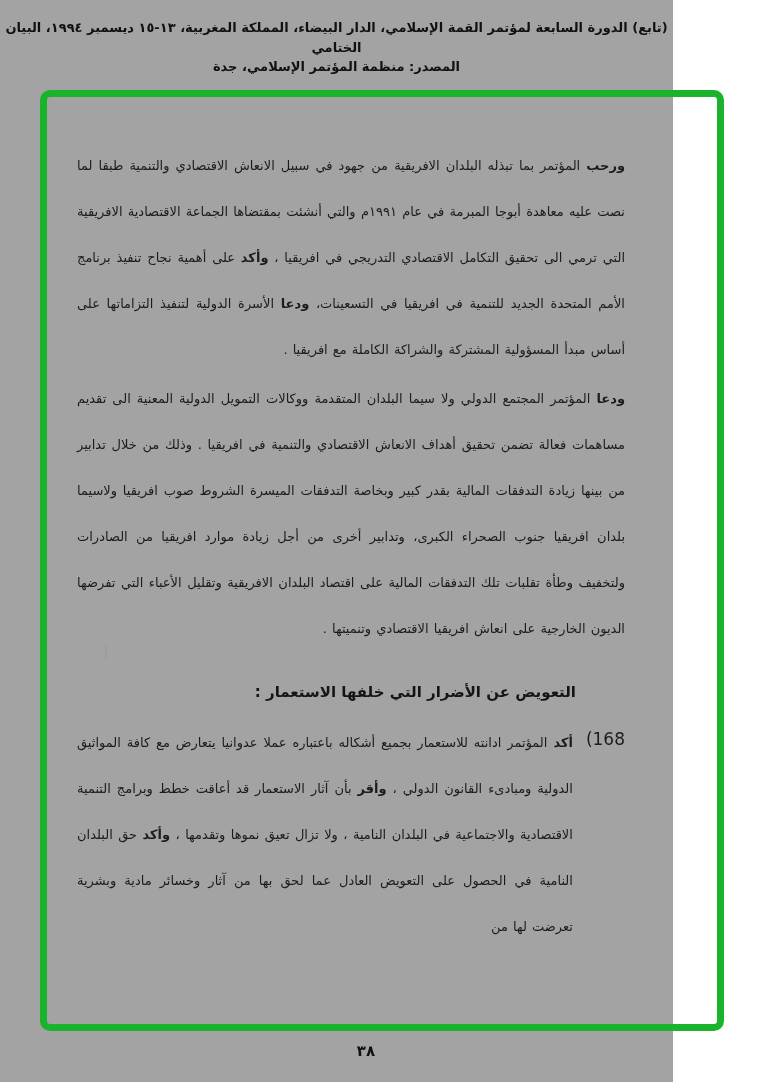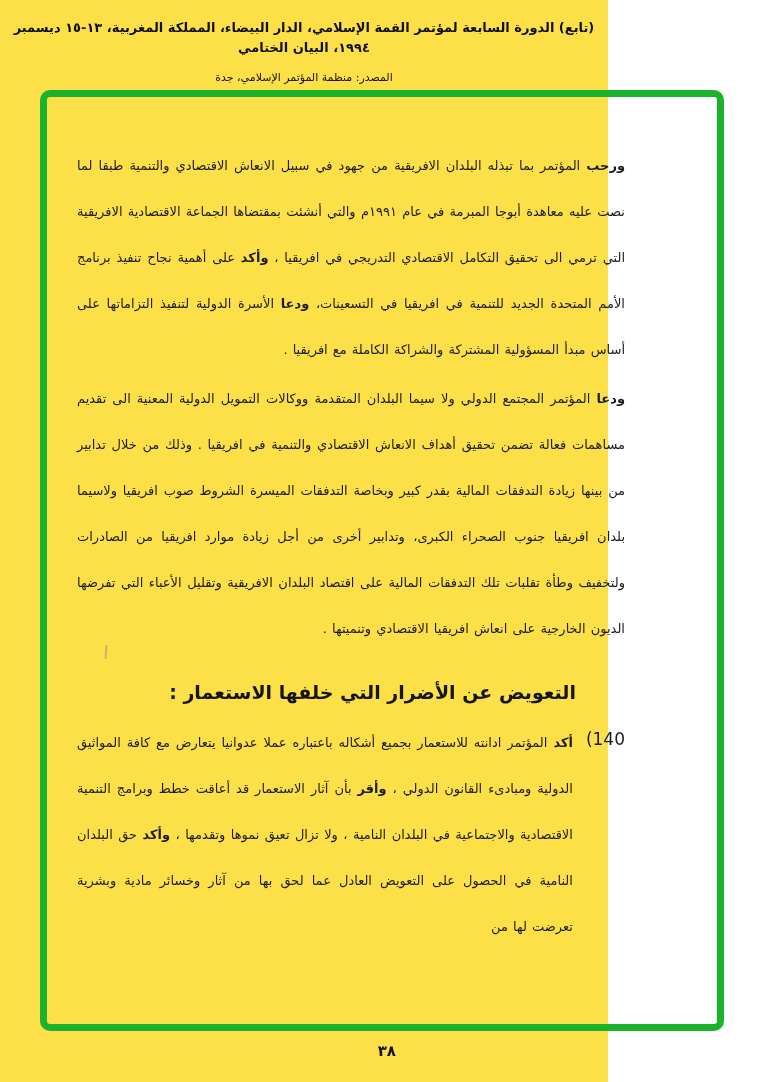--- a/index.html
+++ b/index.html
@@ -5,41 +5,41 @@
   html, body {
     margin: 0; padding: 0;
     width: 764px; height: 1082px;
     background: #ffffff;
     overflow: hidden;
     font-family: "DejaVu Sans", sans-serif;
     color: #1c1c1c;
   }
   .page {
     position: relative;
-    width: 608px; height: 1082px;
-    background: #fde047;
+    width: 673px; height: 1082px;
+    background: #a3a3a3;
   }
   
   .header {
     position: absolute;
     top: 18px; left: 0; right: 0;
     text-align: center;
     direction: rtl;
   }
   .header-title {
     font-size: 13px;
     font-weight: bold;
     letter-spacing: 0;
     color: #111;
     line-height: 20px;
   }
   .header-source {
-    margin-top: 12px;
-    font-size: 11px;
-    font-weight: normal;
+    margin-top: 1px;
+    font-size: 13px;
+    font-weight: bold;
     color: #111;
     line-height: 15px;
   }
   
   .frame {
     position: absolute;
     left: 40px; top: 90px;
     width: 684px; height: 941px;
     box-sizing: border-box;
     border: 7px solid #1bb32c;
@@ -73,32 +73,32 @@
     font-size: 13px;
     line-height: 46px;
     text-align: justify;
     color: #1c1c1c;
     word-spacing: 1px;
   }
   .para-text .b { font-weight: bold; }
   .section-heading {
     margin: 24px 49px 12px 0;
     text-align: right;
-    font-size: 19px;
+    font-size: 15px;
     font-weight: bold;
     line-height: 32px;
     color: #151515;
   }
   
   .page-number {
     position: absolute;
     top: 1042px;
     left: 336px;
     width: 60px;
-    text-align: right;
+    text-align: center;
     font-size: 15px;
     font-weight: bold;
     color: #111;
   }
   
   .artifact {
     position: absolute;
     left: 58px; top: 548px;
     width: 2px; height: 14px;
     background: #9a9a9a;
@@ -123,20 +123,20 @@
   <div class="content">
 
   <div class="para">
         <div class="para-text"><span class="b">ورحب</span><span> المؤتمر بما تبذله البلدان الافريقية من جهود في سبيل الانعاش الاقتصادي والتنمية طبقا لما نصت عليه معاهدة أبوجا المبرمة في عام ١٩٩١م والتي أنشئت بمقتضاها الجماعة الاقتصادية الافريقية التي ترمي الى تحقيق التكامل الاقتصادي التدريجي في افريقيا ، </span><span class="b">وأكد</span><span> على أهمية نجاح تنفيذ برنامج الأمم المتحدة الجديد للتنمية في افريقيا في التسعينات، </span><span class="b">ودعا</span><span> الأسرة الدولية لتنفيذ التزاماتها على أساس مبدأ المسؤولية المشتركة والشراكة الكاملة مع افريقيا .</span></div>
       </div>
       <div class="para">
         <div class="para-text"><span class="b">ودعا</span><span> المؤتمر المجتمع الدولي ولا سيما البلدان المتقدمة ووكالات التمويل الدولية المعنية الى تقديم مساهمات فعالة تضمن تحقيق أهداف الانعاش الاقتصادي والتنمية في افريقيا . وذلك من خلال تدابير من بينها زيادة التدفقات المالية بقدر كبير وبخاصة التدفقات الميسرة الشروط صوب افريقيا ولاسيما بلدان افريقيا جنوب الصحراء الكبرى، وتدابير أخرى من أجل زيادة موارد افريقيا من الصادرات ولتخفيف وطأة تقلبات تلك التدفقات المالية على اقتصاد البلدان الافريقية وتقليل الأعباء التي تفرضها الديون الخارجية على انعاش افريقيا الاقتصادي وتنميتها .</span></div>
       </div>
       <div class="section-heading">التعويض عن الأضرار التي خلفها الاستعمار :</div>
       <div class="para">
-        <div class="para-num">140)</div>
+        <div class="para-num">168)</div>
         <div class="para-text"><span class="b">أكد</span><span> المؤتمر ادانته للاستعمار بجميع أشكاله باعتباره عملا عدوانيا يتعارض مع كافة المواثيق الدولية ومبادىء القانون الدولي ، </span><span class="b">وأقر</span><span> بأن آثار الاستعمار قد أعاقت خطط وبرامج التنمية الاقتصادية والاجتماعية في البلدان النامية ، ولا تزال تعيق نموها وتقدمها ، </span><span class="b">وأكد</span><span> حق البلدان النامية في الحصول على التعويض العادل عما لحق بها من آثار وخسائر مادية وبشرية تعرضت لها من</span></div>
       </div>
     </div>
 
   <div class="page-number">٣٨</div>
 
 </div>
 
 </body></html>

